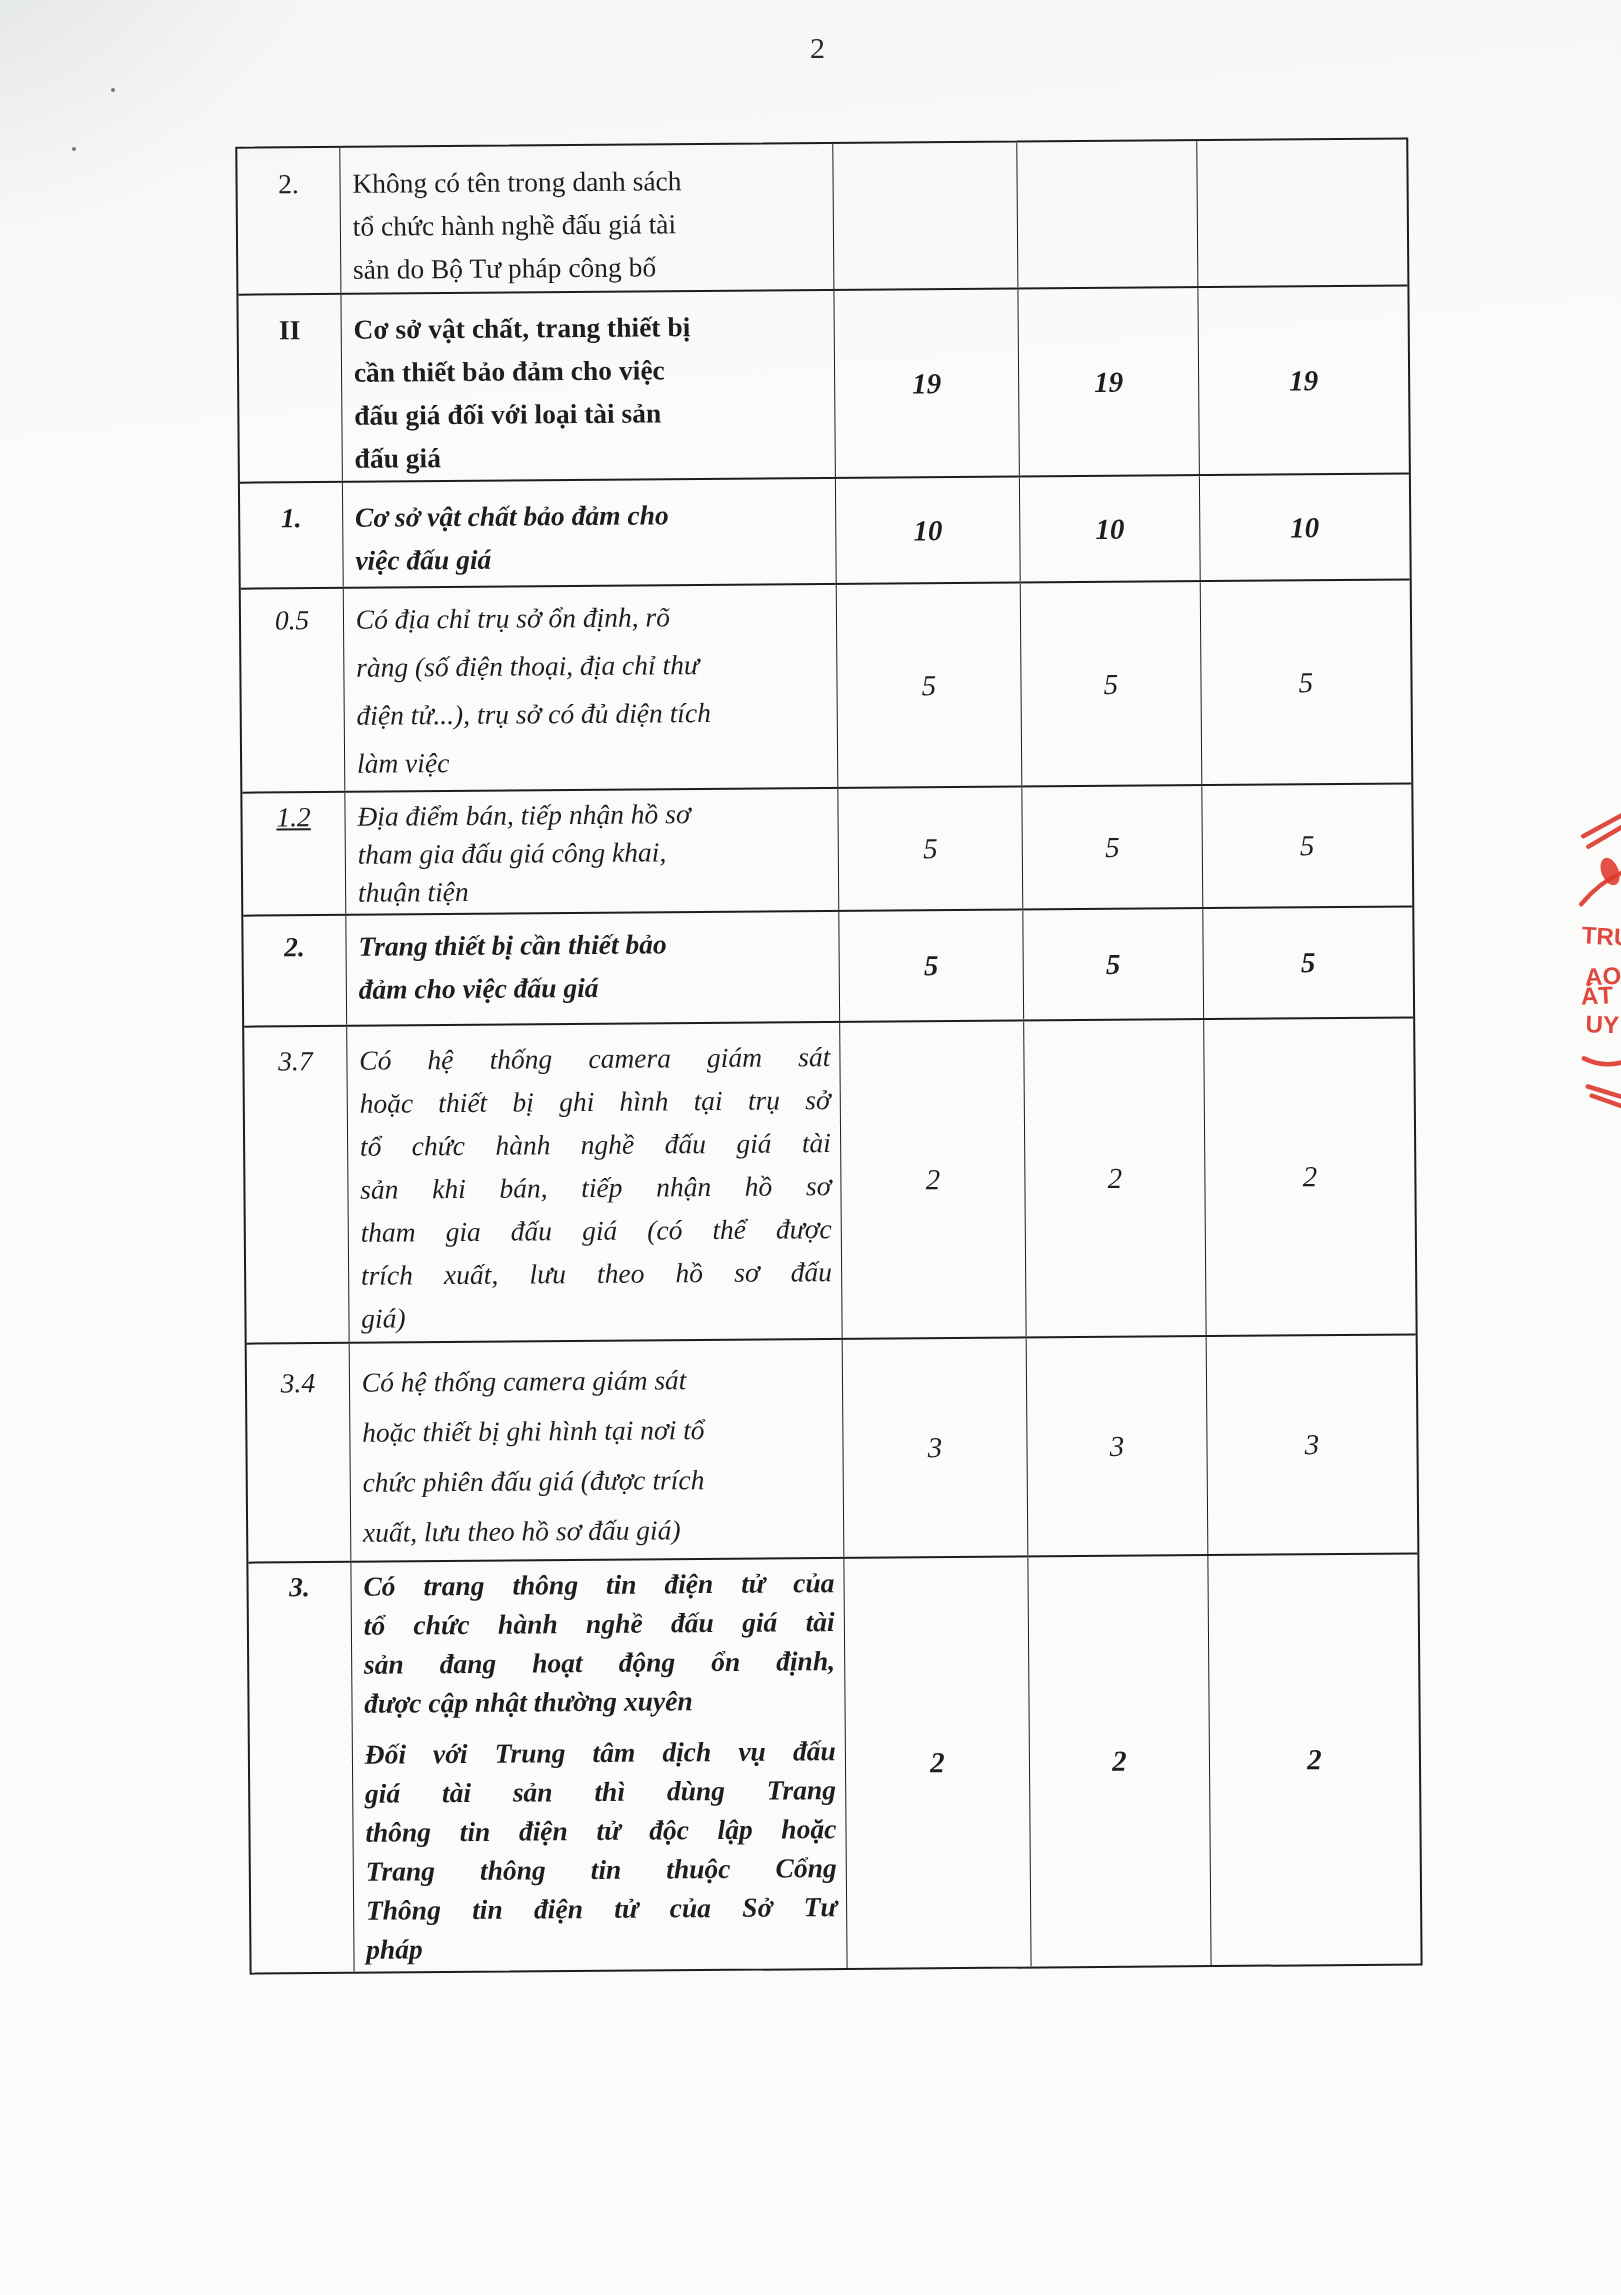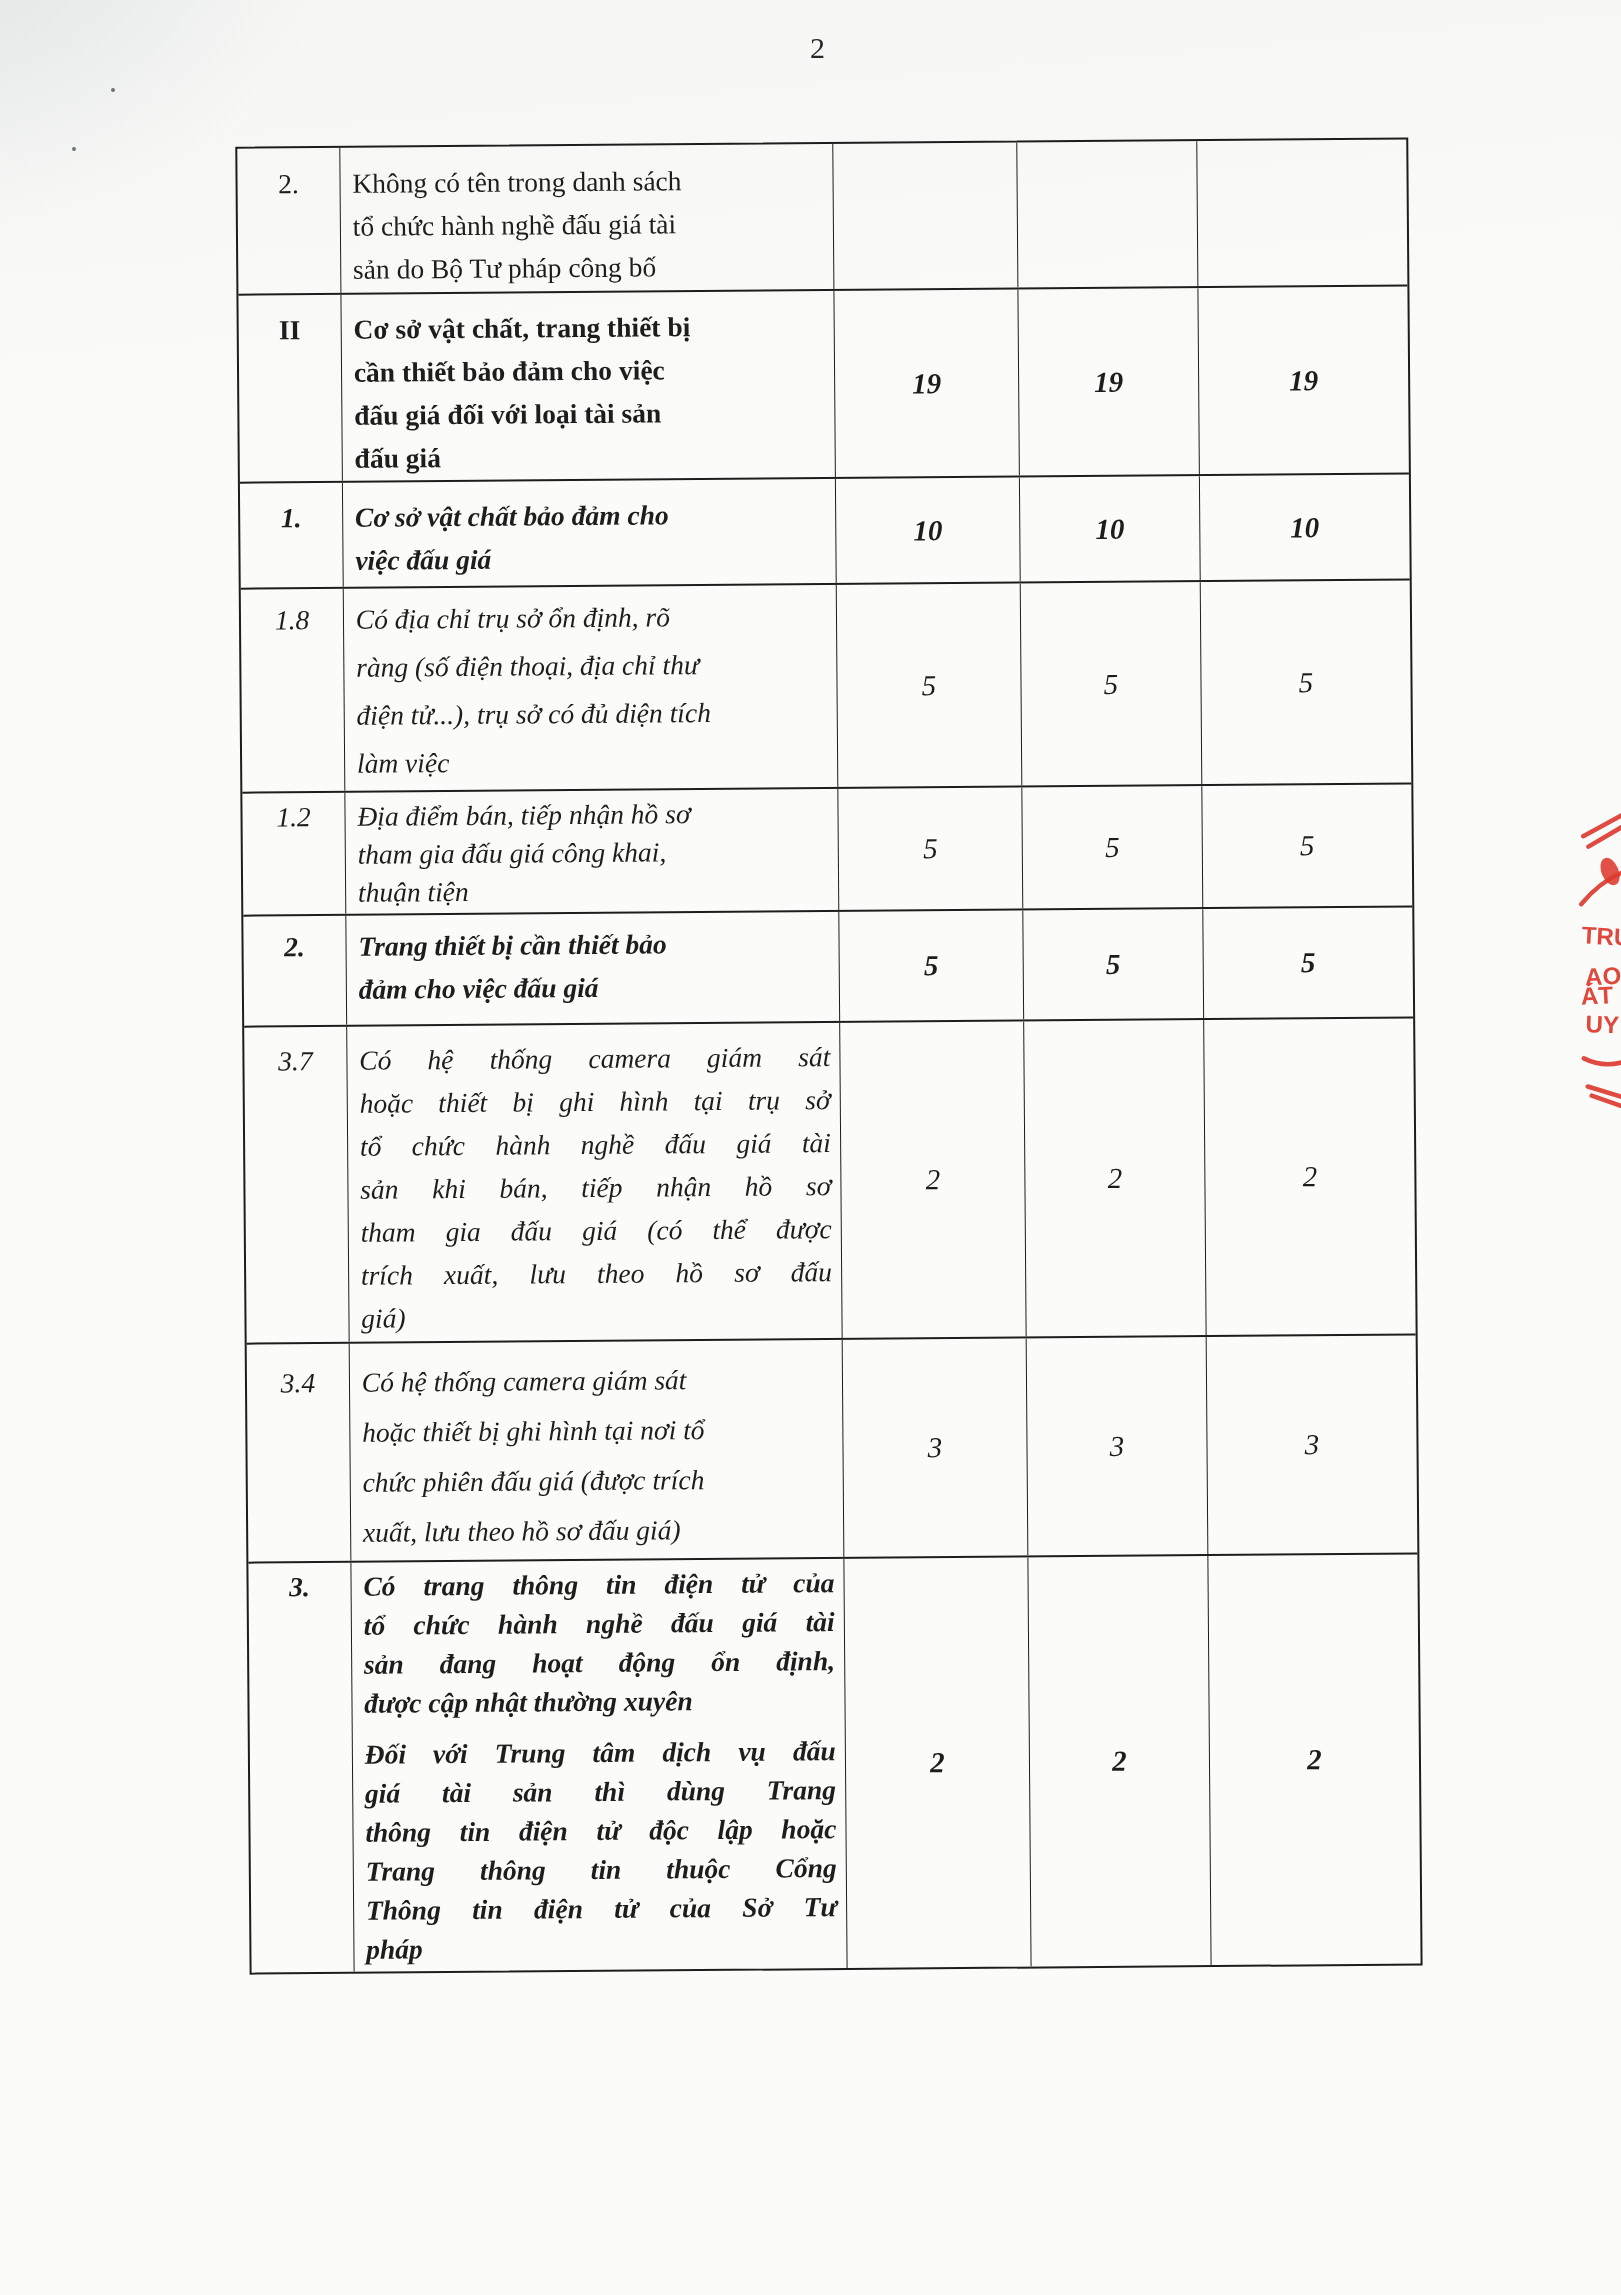--- a/index.html
+++ b/index.html
@@ -122,41 +122,41 @@
           <span>10</span>
         </div>
         <div class="cell c-score c-s2 score-bold">
           <span>10</span>
         </div>
         <div class="cell c-score c-s3 score-bold">
           <span>10</span>
         </div>
       </div>
       <div class="trow" style="height: 204px;">
-        <div class="cell c-no st-italic" style="padding-top: 6.5px; line-height: 48px;"><span>1.8</span></div>
+        <div class="cell c-no st-italic" style="padding-top: 6.5px; line-height: 48px;"><span>0.5</span></div>
         <div class="cell c-desc st-italic" style="padding-top: 6.5px; line-height: 48px;">
           <div class="para">
             <div class="line">Có địa chỉ trụ sở ổn định, rõ</div>
             <div class="line">ràng (số điện thoại, địa chỉ thư</div>
             <div class="line">điện tử...), trụ sở có đủ diện tích</div>
             <div class="line">làm việc</div>
           </div>
         </div>
         <div class="cell c-score c-s1">
           <span>5</span>
         </div>
         <div class="cell c-score c-s2">
           <span>5</span>
         </div>
         <div class="cell c-score c-s3">
           <span>5</span>
         </div>
       </div>
       <div class="trow" style="height: 123px;">
-        <div class="cell c-no st-italic" style="padding-top: 5.2px; line-height: 38px;"><span>1.2</span></div>
+        <div class="cell c-no st-italic" style="padding-top: 5.2px; line-height: 38px; text-decoration: underline;"><span>1.2</span></div>
         <div class="cell c-desc st-italic" style="padding-top: 5.2px; line-height: 38px;">
           <div class="para">
             <div class="line">Địa điểm bán, tiếp nhận hồ sơ</div>
             <div class="line">tham gia đấu giá công khai,</div>
             <div class="line">thuận tiện</div>
           </div>
         </div>
         <div class="cell c-score c-s1">
           <span>5</span>
         </div>

